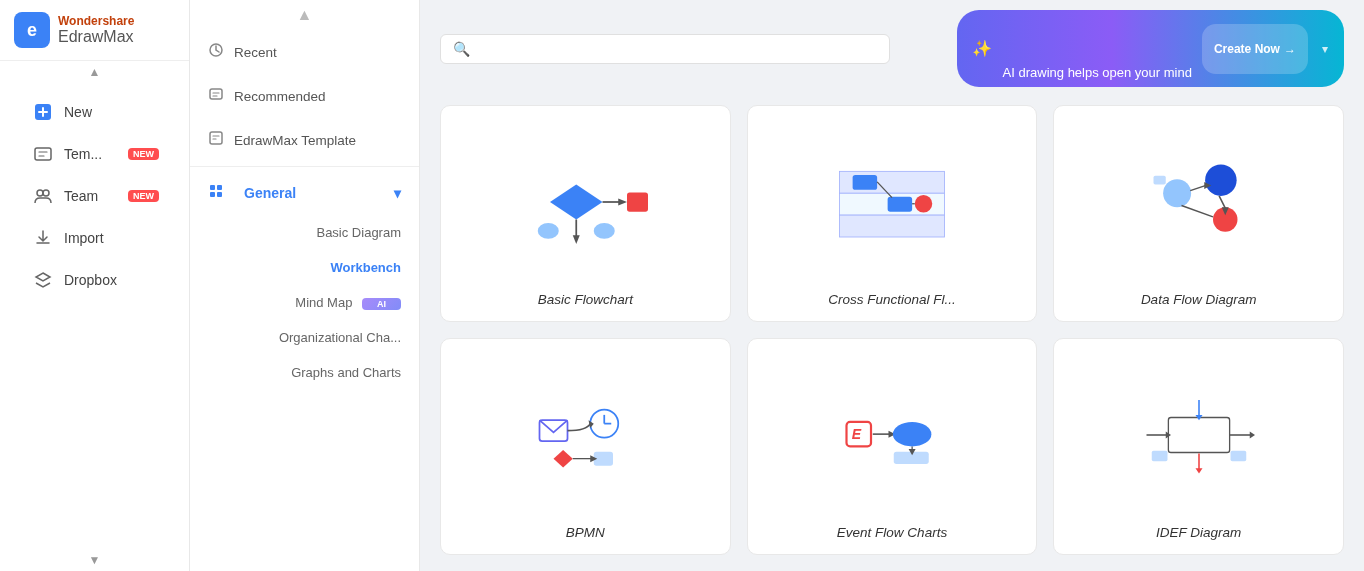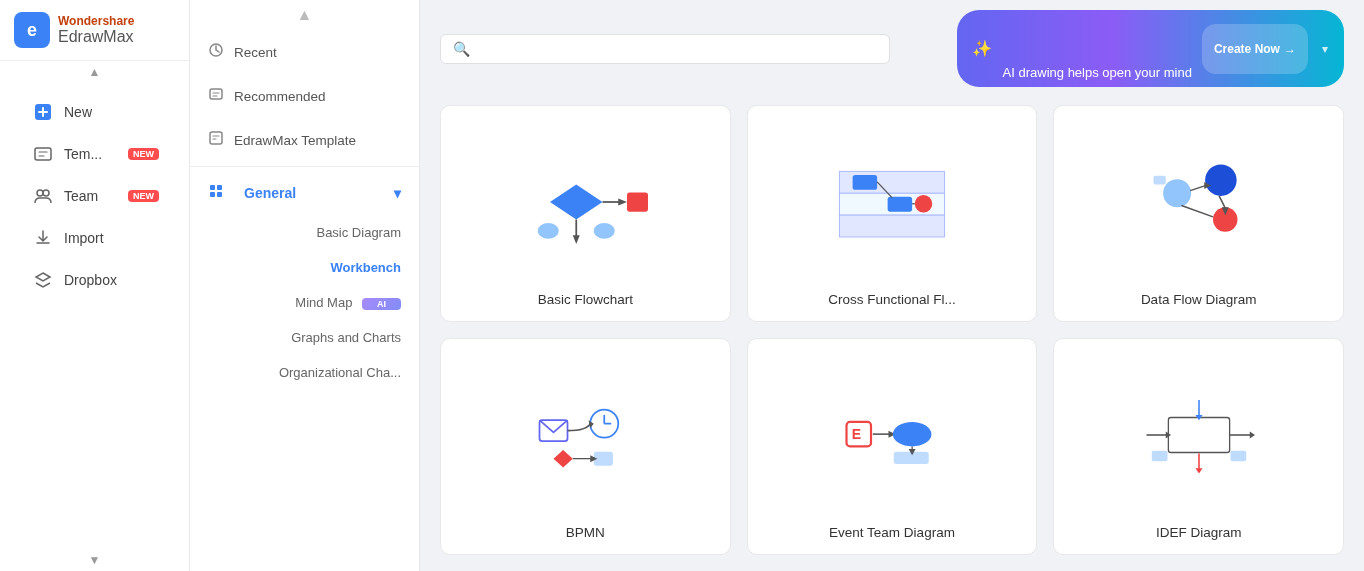--- a/index.html
+++ b/index.html
@@ -218,20 +218,21 @@
       background: white;
       border-radius: 10px;
       display: flex;
       flex-direction: column;
       align-items: center;
       justify-content: space-between;
       padding: 18px 12px 14px 12px;
       cursor: pointer;
       border: 1px solid #e8e8e8;
       transition: box-shadow 0.2s;
+      font-style: italic;
     }
     .template-card-img {
       flex: 1;
       display: flex;
       align-items: center;
       justify-content: center;
       width: 100%;
       margin-bottom: 12px;
     }
     .template-card-label {
@@ -374,25 +375,25 @@
   <div class="menu-subitem active">
     <span>Workbench</span>
   </div>
 
   <div class="menu-subitem">
     <span>Mind Map</span>
     <span class="ai-badge">AI</span>
   </div>
 
   <div class="menu-subitem">
+    <span>Organizational Cha...</span>
+  </div>
+
+  <div class="menu-subitem">
     <span>Graphs and Charts</span>
-  </div>
-
-  <div class="menu-subitem">
-    <span>Organizational Cha...</span>
   </div>
 </div>
 
 <div class="main-content">
 
   <div class="topbar">
     <div class="search-box">
       <span class="search-icon">🔍</span>
     </div>
     <div class="ai-banner">
@@ -505,21 +506,21 @@
           <polygon points="76,50 84,54 76,58" fill="#555"></polygon>
 
           <ellipse cx="103" cy="54" rx="22" ry="14" fill="#3b82f6"></ellipse>
 
           <rect x="82" y="74" width="40" height="14" rx="3" fill="#bfdbfe"></rect>
 
           <line x1="103" y1="68" x2="103" y2="73" stroke="#555" stroke-width="1.5"></line>
           <polygon points="99,71 103,78 107,71" fill="#555"></polygon>
         </svg>
       </div>
-      <span class="template-card-label">Event Team Diagram</span>
+      <span class="template-card-label">Event Flow Charts</span>
     </div>
 
     <div class="template-card">
       <div class="template-card-img">
         <svg viewBox="0 0 160 110" width="160" height="110">
 
           <rect x="45" y="35" width="70" height="40" rx="3" fill="none" stroke="#555" stroke-width="1.5"></rect>
 
           <line x1="80" y1="15" x2="80" y2="34" stroke="#3b82f6" stroke-width="1.8"></line>
           <polygon points="76,32 80,38 84,32" fill="#3b82f6"></polygon>

